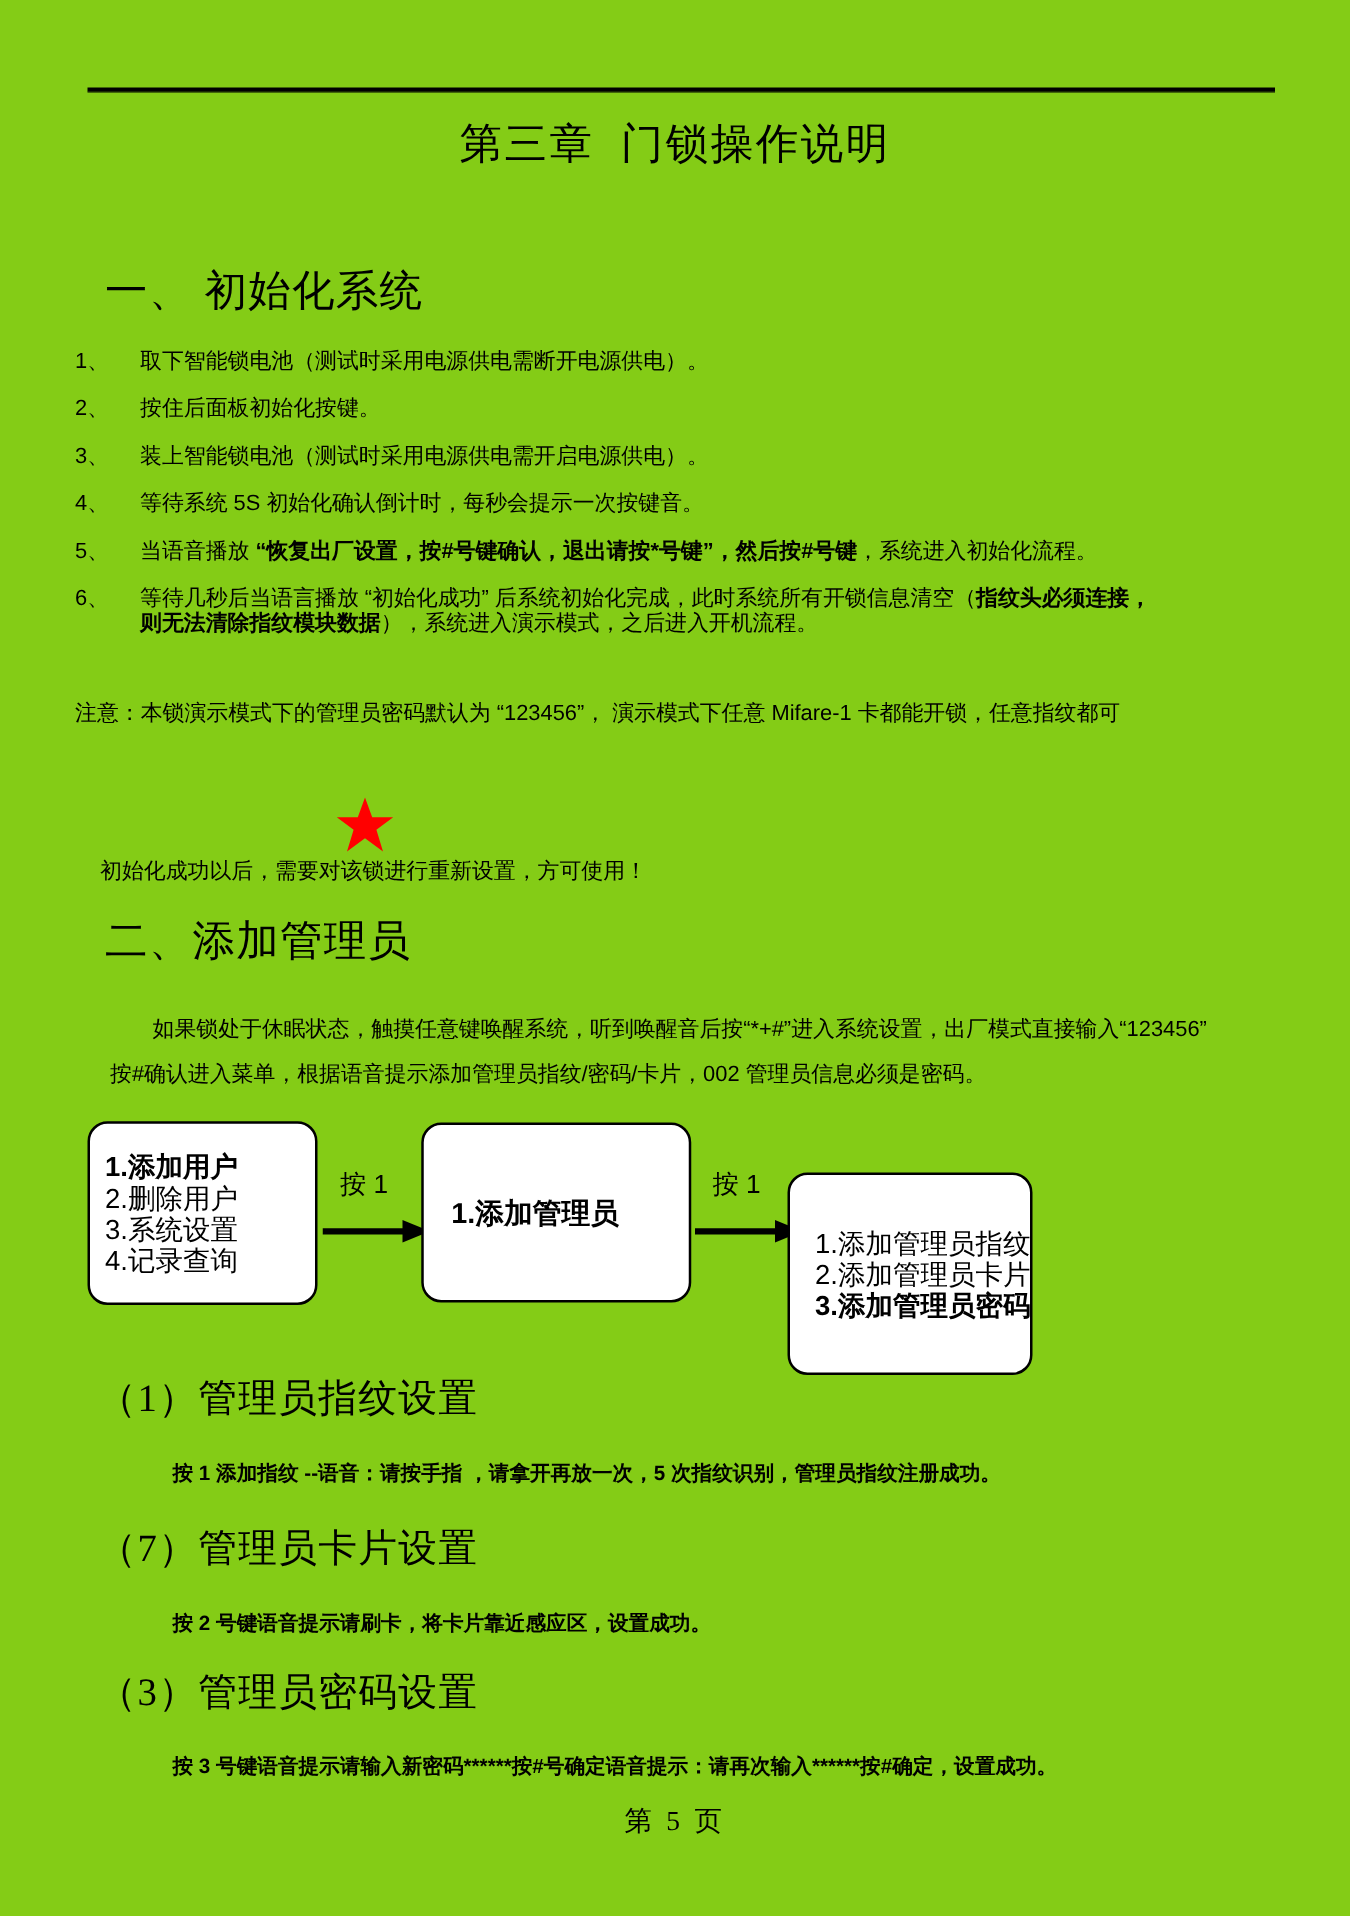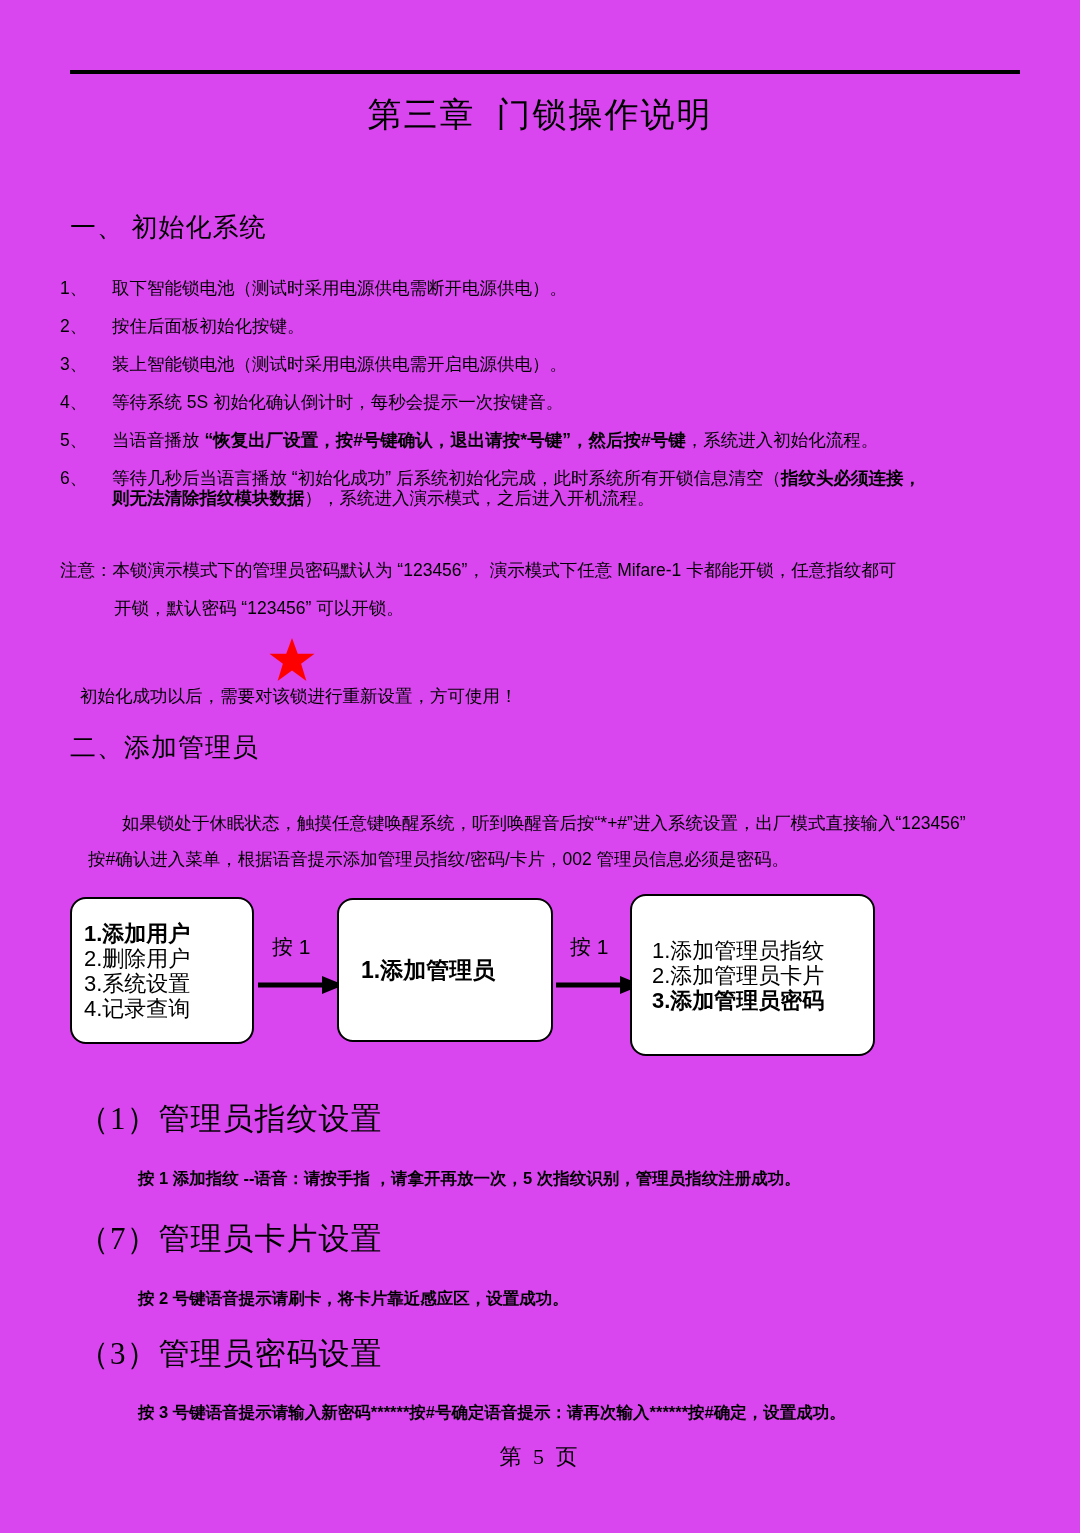--- a/index.html
+++ b/index.html
@@ -9,21 +9,21 @@
     background: #ffffff;
   }
   body {
     font-family: "Liberation Sans", "DejaVu Sans", sans-serif;
     color: #000000;
   }
   #page {
     position: relative;
     width: 1080px;
     height: 1533px;
-    background: #d946ef;
+    background: #84cc16;
     overflow: hidden;
   }
 
   
   .header-rule {
     position: absolute;
     left: 70px;
     top: 70px;
     width: 950px;
     height: 0;
@@ -42,23 +42,23 @@
     font-family: "Liberation Serif", "DejaVu Serif", serif;
     font-size: 34px;
     letter-spacing: 2px;
     color: #000;
     white-space: pre;
   }
 
   
   .section-heading {
     position: absolute;
-    left: 70px;
+    left: 84px;
     font-family: "Liberation Serif", "DejaVu Serif", serif;
-    font-size: 26px;
+    font-size: 34px;
     letter-spacing: 1px;
     color: #000;
     white-space: pre;
   }
   #sec1 { top: 210px; }
   #sec2 { top: 730px; }
 
   
   .num-list {
     position: absolute;
@@ -157,21 +157,21 @@
     border-radius: 16px;
     background: #fff;
     box-sizing: border-box;
     display: flex;
     flex-direction: column;
     justify-content: center;
     pointer-events: auto;
   }
   #flow-box-1 { left: 70px;  top: 897px;  width: 184px; height: 147px; padding-left: 12px; }
   #flow-box-2 { left: 337px; top: 898px;  width: 216px; height: 144px; padding-left: 22px; }
-  #flow-box-3 { left: 630px; top: 894px;  width: 245px; height: 162px; padding-left: 20px; }
+  #flow-box-3 { left: 630px; top: 938px;  width: 196px; height: 162px; padding-left: 20px; }
 
   .flow-box .line {
     font-size: 22px;
     line-height: 25px;
     white-space: pre;
     color: #000;
   }
   #flow-box-2 .line { font-size: 23px; font-weight: bold; }
 
   .flow-arrow {
@@ -269,21 +269,20 @@
 
     <div class="num-item">
       <span class="idx">6、</span>
       <span class="body"><span>等待几秒后当语言播放 “初始化成功” 后系统初始化完成，此时系统所有开锁信息清空（</span><b>指纹头必须连接，</b><span class="l2"><b>则无法清除指纹模块数据</b><span>），系统进入演示模式，之后进入开机流程。</span></span></span>
     </div>
 
   </div>
 
   <div class="note-block">
     <span>注意：本锁演示模式下的管理员密码默认为 “123456”， 演示模式下任意 Mifare-1 卡都能开锁，任意指纹都可</span>
-    <span class="nl2">开锁，默认密码 “123456” 可以开锁。</span>
   </div>
 
   <div class="warn-row">
     <svg class="star-icon" viewBox="0 0 100 96" aria-hidden="true">
       <polygon points="50,2 62,35 97,35 69,56 80,92 50,70 20,92 31,56 3,35 38,35" fill="#FF0000"></polygon>
     </svg>
     <span class="warn-text">初始化成功以后，需要对该锁进行重新设置，方可使用！</span>
   </div>
 
   <div class="section-heading" id="sec2">二、添加管理员</div>

